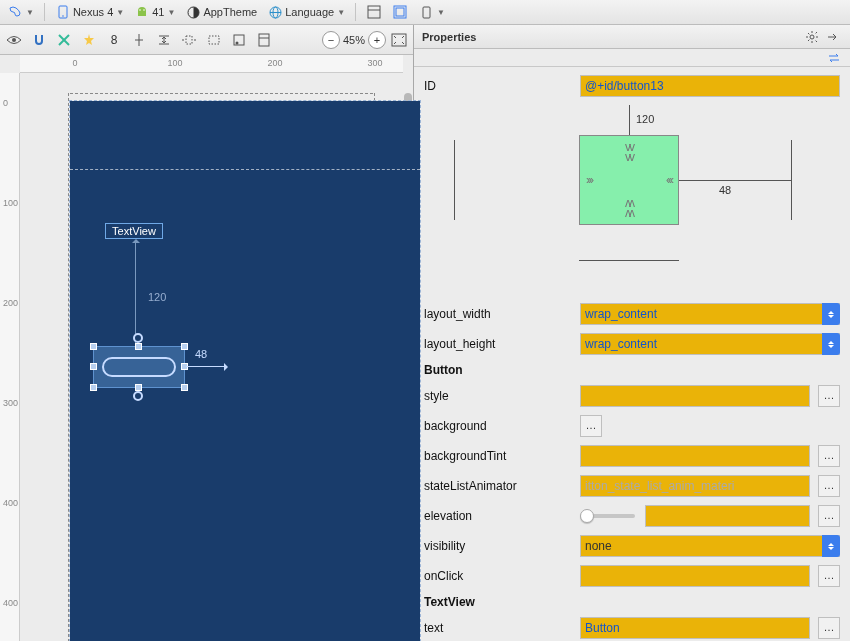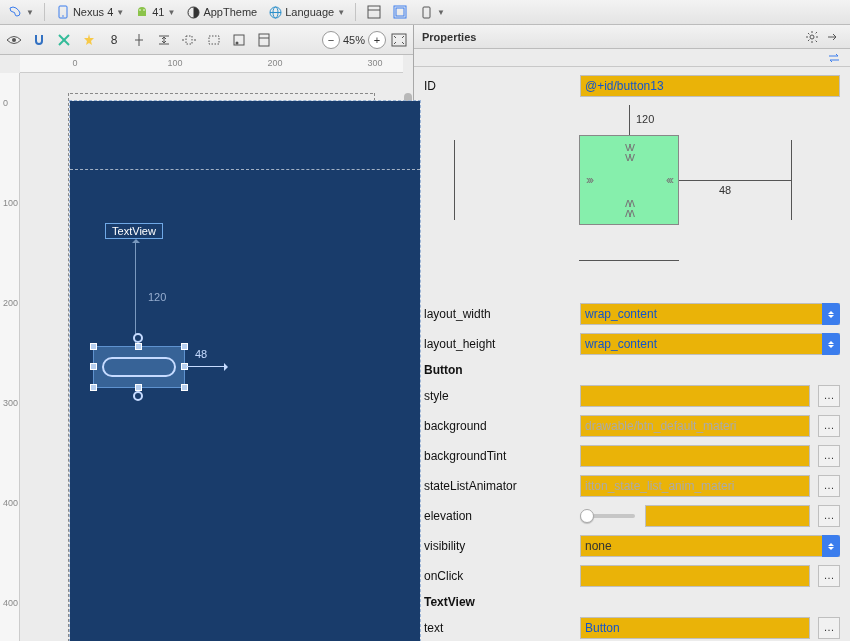--- a/index.html
+++ b/index.html
@@ -376,21 +376,20 @@
         <div class="row section">
             <label>Button</label>
           </div>
         <div class="row">
           <label>style</label>
           <input class="inp" value="" style="">
           <div class="dots">…</div>
         </div>
         <div class="row">
           <label>background</label>
-          <input class="inp" placeholder="drawable/btn_default_materi" style="">
           <div class="dots">…</div>
         </div>
         <div class="row">
           <label>backgroundTint</label>
           <input class="inp" style="">
           <div class="dots">…</div>
         </div>
         <div class="row">
           <label>stateListAnimator</label>
           <input class="inp" placeholder="itton_state_list_anim_materi" style="">

